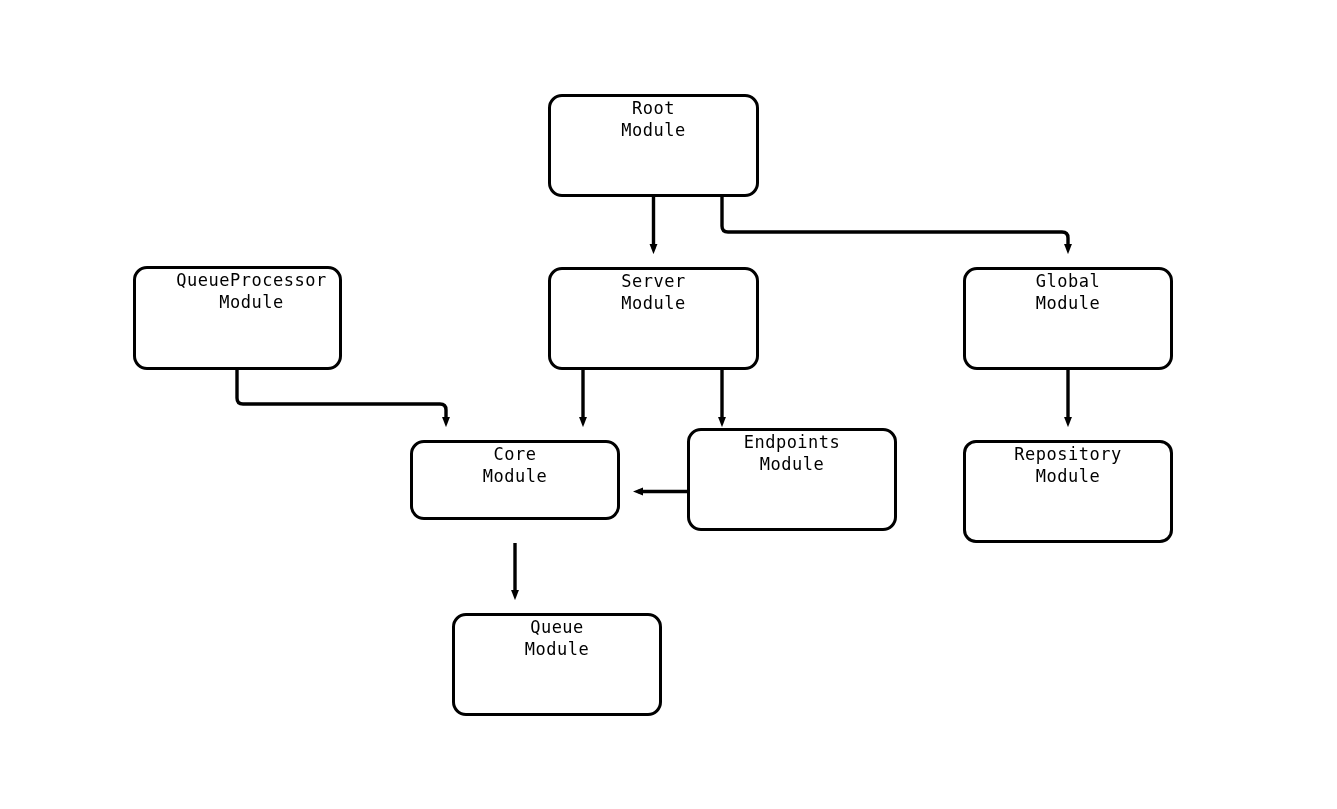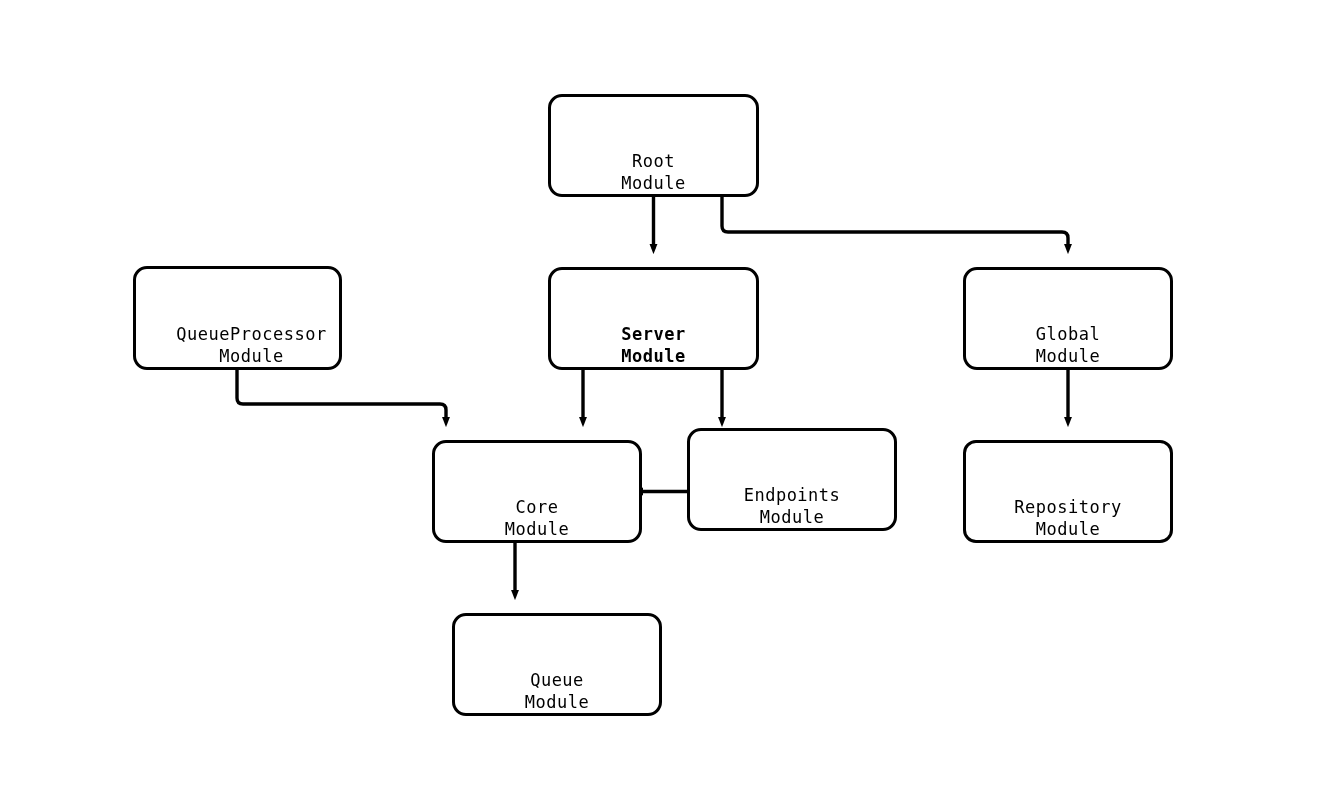--- a/index.html
+++ b/index.html
@@ -28,21 +28,21 @@
   }
   .node {
     position: absolute;
     box-sizing: border-box;
     background: #ffffff;
     border: 3px solid #000000;
     border-radius: 14px;
     display: flex;
     flex-direction: column;
     align-items: center;
-    justify-content: flex-end;
+    justify-content: flex-start;
     text-align: center;
     color: #000000;
     font-family: "DejaVu Sans Mono", "Liberation Mono", monospace;
     font-size: 17px;
     line-height: 22px;
     letter-spacing: 0.5px;
     z-index: 2;
   }
   .node .line1,
   .node .line2 {
@@ -86,31 +86,31 @@
   <div class="node" style="left:548px; top:94px; width:211px; height:103px;">
     <span class="line1">Root</span>
     <span class="line2">Module</span>
   </div>
 
   <div class="node" style="left:133px; top:266px; width:209px; height:104px;padding-left:28px;">
     <span class="line1">QueueProcessor</span>
     <span class="line2">Module</span>
   </div>
 
-  <div class="node" style="left:548px; top:267px; width:211px; height:103px;font-weight:bold;">
+  <div class="node" style="left:548px; top:267px; width:211px; height:103px;">
     <span class="line1">Server</span>
     <span class="line2">Module</span>
   </div>
 
   <div class="node" style="left:963px; top:267px; width:210px; height:103px;">
     <span class="line1">Global</span>
     <span class="line2">Module</span>
   </div>
 
-  <div class="node" style="left:432px; top:440px; width:210px; height:103px;">
+  <div class="node" style="left:410px; top:440px; width:210px; height:80px;">
     <span class="line1">Core</span>
     <span class="line2">Module</span>
   </div>
 
   <div class="node" style="left:687px; top:428px; width:210px; height:103px;">
     <span class="line1">Endpoints</span>
     <span class="line2">Module</span>
   </div>
 
   <div class="node" style="left:963px; top:440px; width:210px; height:103px;border-radius:13px;">

